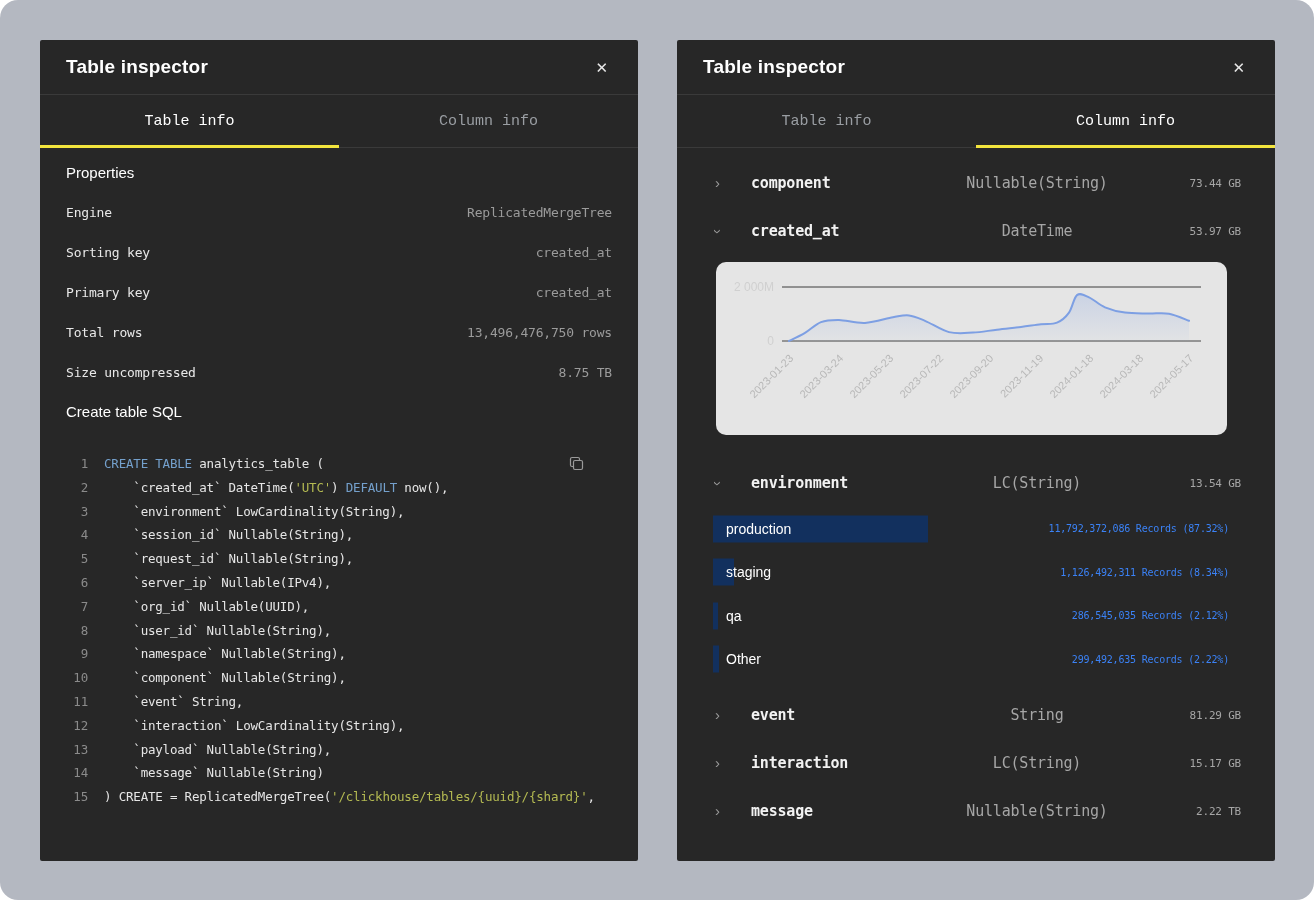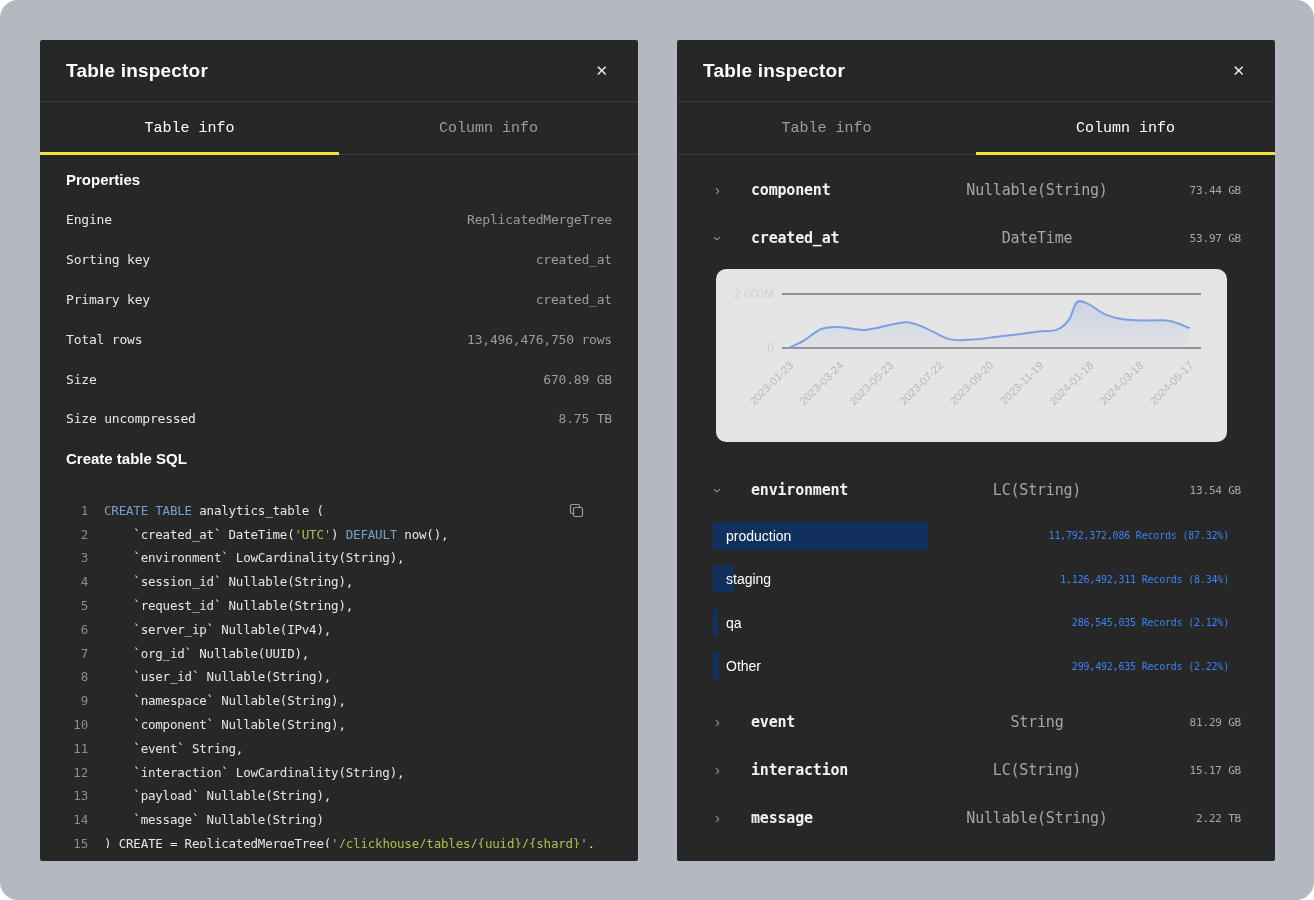--- a/index.html
+++ b/index.html
@@ -3,35 +3,35 @@
 <meta charset="utf-8">
 <style>
   * { margin:0; padding:0; box-sizing:border-box; }
   html,body { width:1314px; height:900px; background:#ffffff; font-family:"Liberation Sans", sans-serif; }
   .page { position:absolute; inset:0; background:#b4b8c1; border-radius:18px; overflow:hidden; }
 
   .panel { position:absolute; top:40px; width:598px; height:821px; background:#272727; overflow:hidden; border-radius:2px; }
   .panel.left  { left:40px; }
   .panel.right { left:677px; }
 
-  .panel-header { height:62px; display:flex; align-items:center; padding:0 26px; border-bottom:1px solid #3a3a3a; }
+  .panel-header { height:55px; display:flex; align-items:center; padding:0 26px; border-bottom:1px solid #3a3a3a; }
   .panel-title { font-size:19px; font-weight:700; color:#ffffff; letter-spacing:.2px; }
   .close-btn { margin-left:auto; background:none; border:none; color:#e8e8e8; font-size:15px; cursor:pointer; line-height:1; padding:4px; }
 
   .tabs { display:flex; height:53px; }
   .tab { flex:1; position:relative; display:flex; align-items:center; justify-content:center;
          font-size:15px; color:#9a9ea3; cursor:pointer; background:none; border:none; font-family:Liberation Mono, monospace; }
   .tab::after { content:""; position:absolute; left:0; right:0; bottom:0; height:1px; background:#3a3a3a; }
   .tab.active { color:#ffffff; }
   .tab.active::after { height:3px; background:#f2e43d; }
 
   .content { padding:0 26px; height:693px; overflow:hidden; }
 
   
-  .section-heading { font-size:15px; font-weight:700; color:#ffffff; }
+  .section-heading { font-size:15px; font-weight:400; color:#ffffff; }
   .section-heading.props { margin-top:16px; margin-bottom:12px; }
   .section-heading.sql { margin-top:11px; }
   .prop-row { display:flex; align-items:center; justify-content:space-between; height:39.8px;
               font-family:"DejaVu Sans Mono", monospace; font-size:13px; letter-spacing:-.2px; }
   .prop-label { color:#e8e8e8; }
   .prop-value { color:#9b9b9b; }
 
   .sql-block { position:relative; margin-top:32px; font-family:"DejaVu Sans Mono", monospace;
                font-size:12.5px; line-height:23.8px; letter-spacing:-.2px; }
   .sql-line { display:flex; }
@@ -85,24 +85,20 @@
     <span class="prop-label">Sorting key</span>
     <span class="prop-value">created_at</span>
   </div>
           <div class="prop-row">
     <span class="prop-label">Primary key</span>
     <span class="prop-value">created_at</span>
   </div>
           <div class="prop-row">
     <span class="prop-label">Total rows</span>
     <span class="prop-value">13,496,476,750 rows</span>
-  </div>
-          <div class="prop-row">
-    <span class="prop-label">Size</span>
-    <span class="prop-value">670.89 GB</span>
   </div>
           <div class="prop-row">
     <span class="prop-label">Size uncompressed</span>
     <span class="prop-value">8.75 TB</span>
   </div>
         </div>
       <h2 class="section-heading sql">Create table SQL</h2>
       <div class="sql-block">
         <button class="copy-btn" title="">
           <svg width="15" height="15" viewBox="0 0 15 15">

